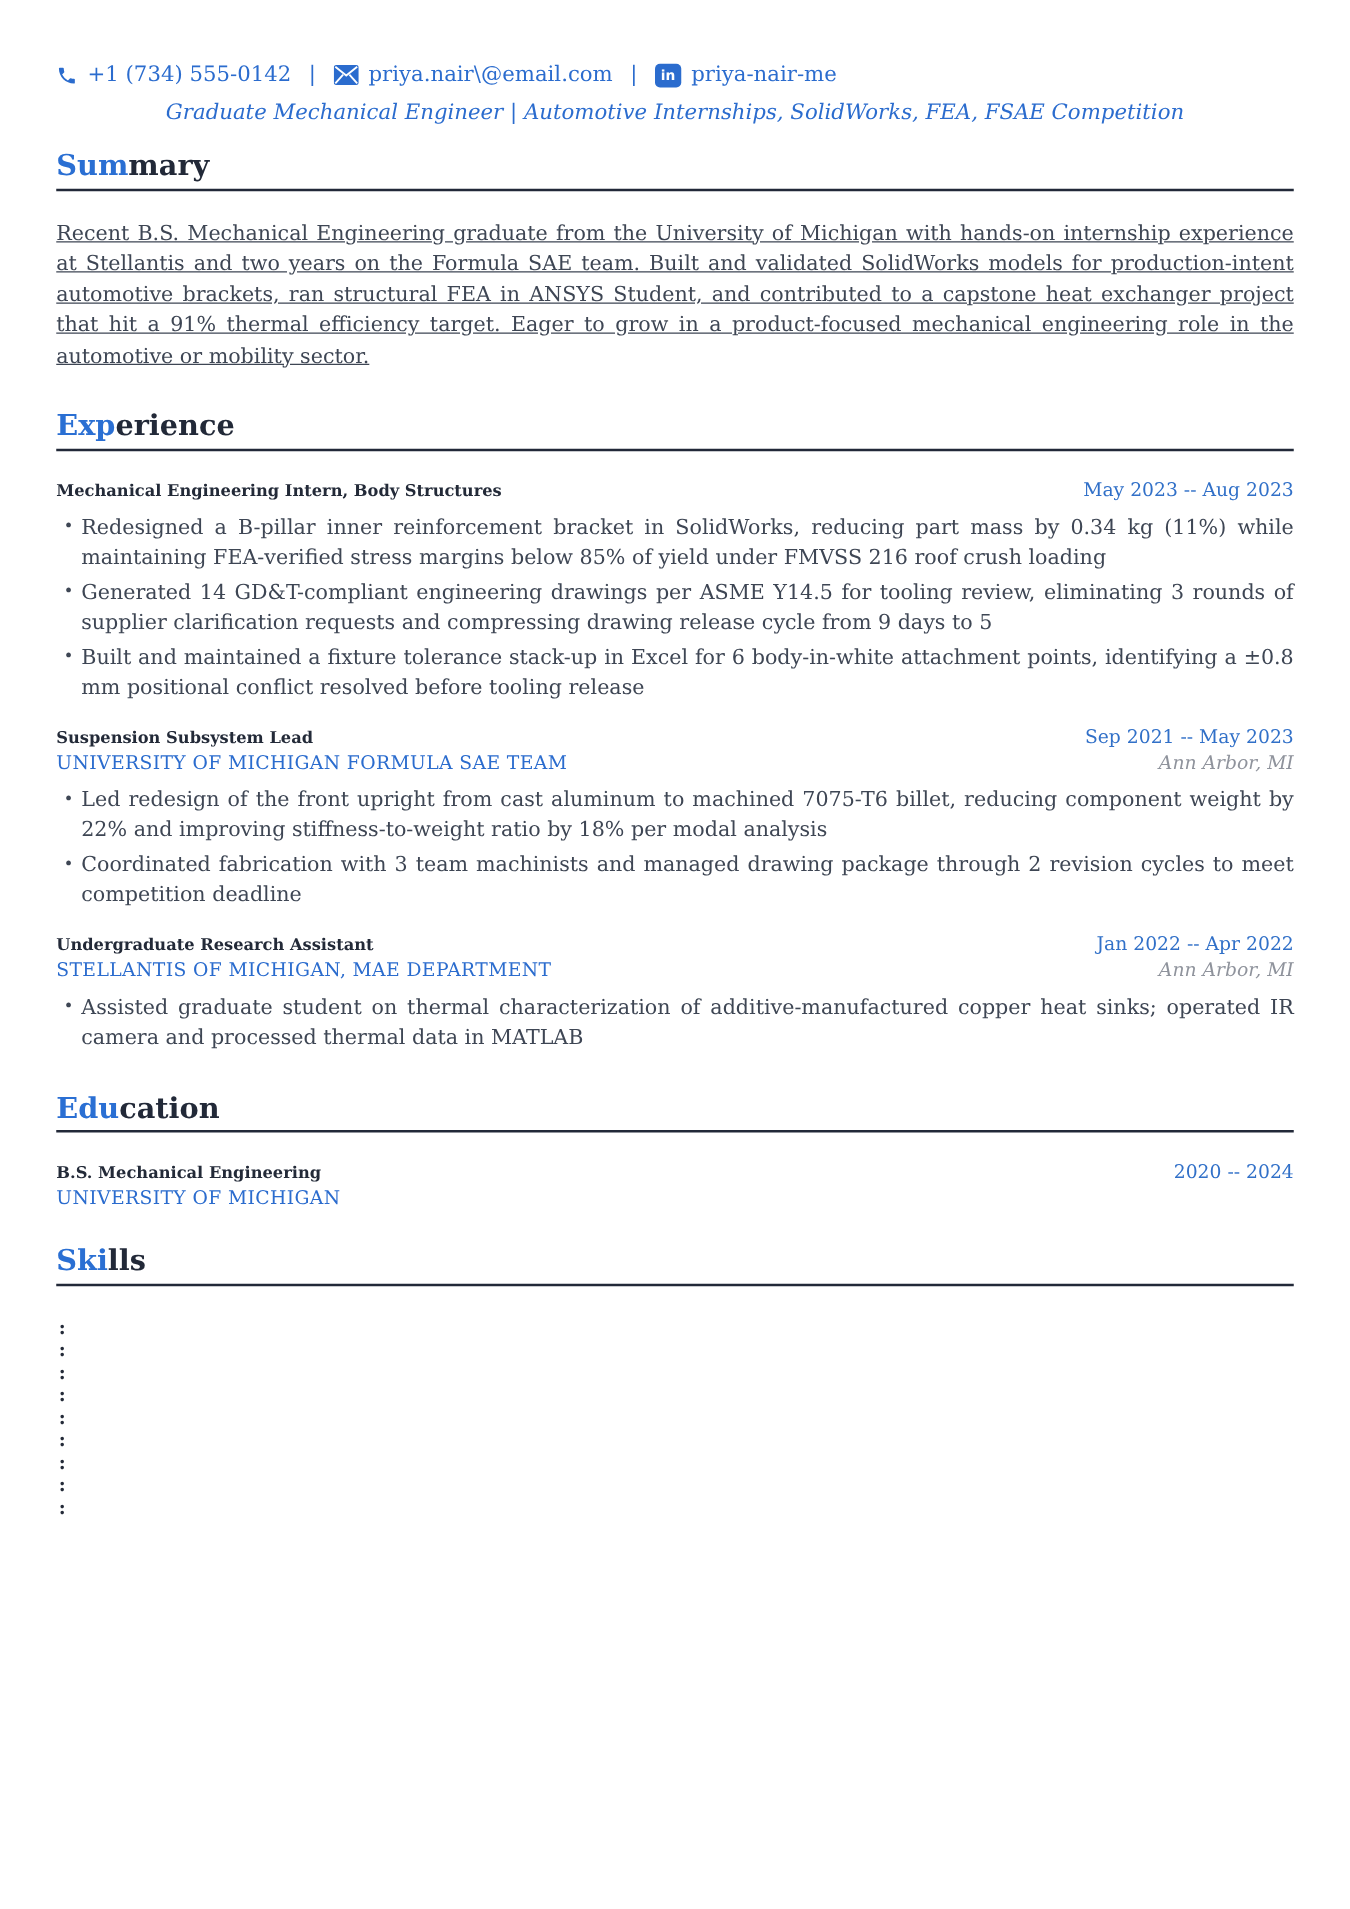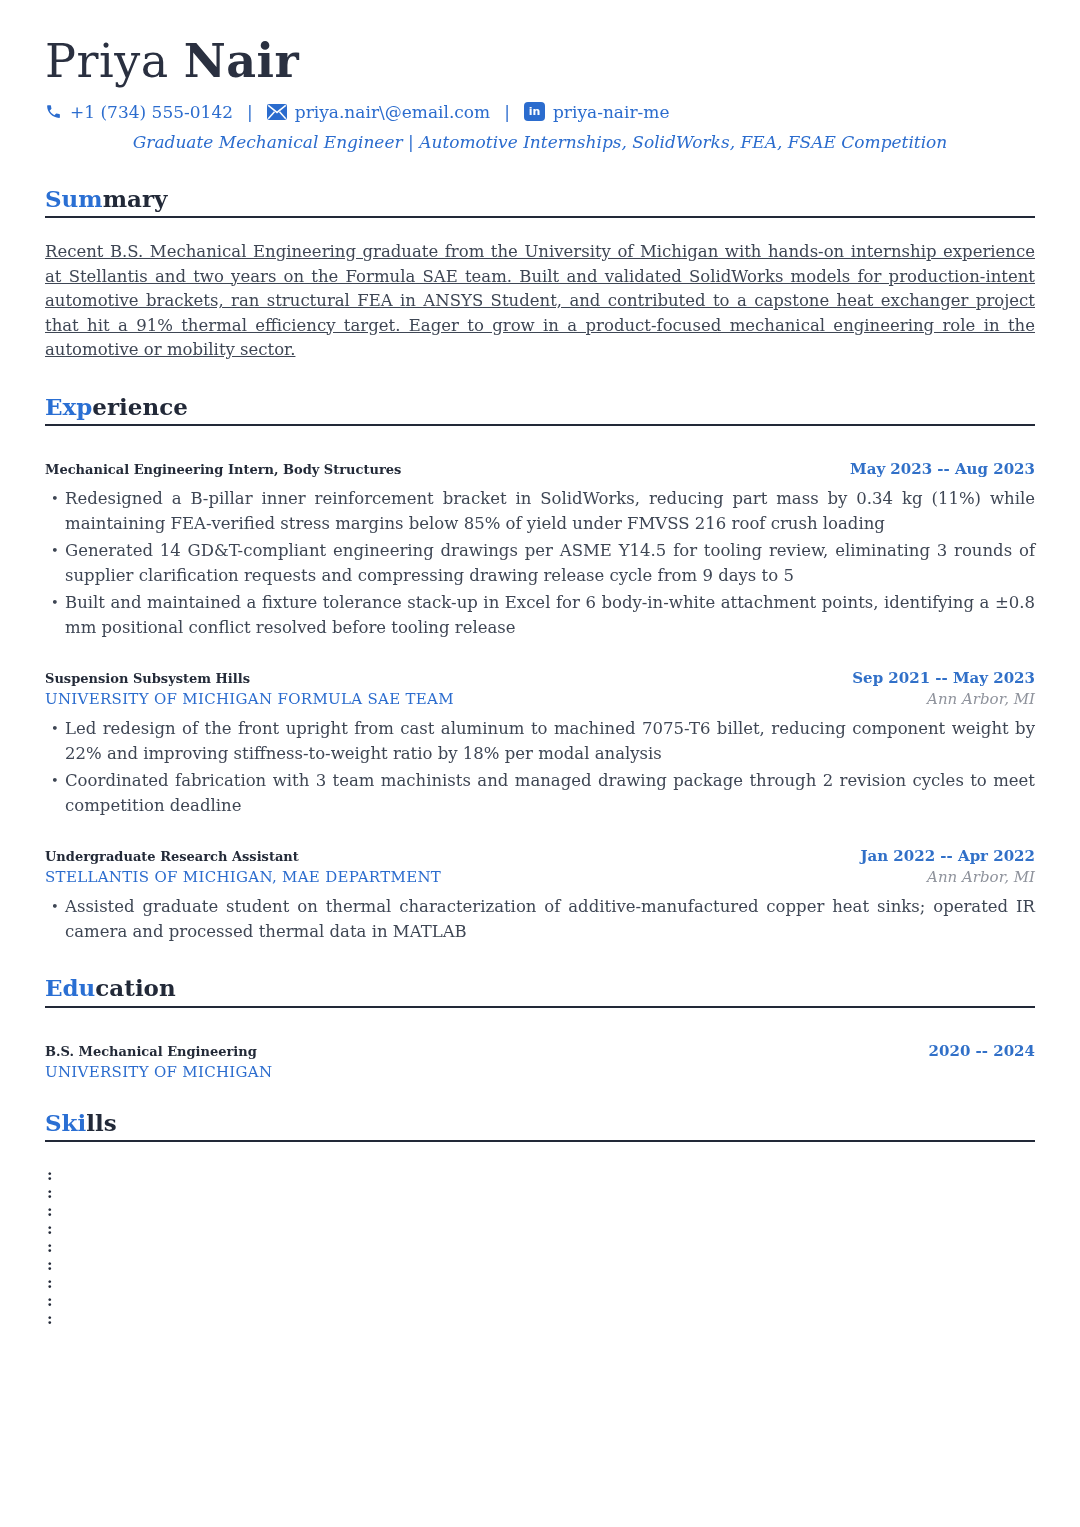--- a/index.html
+++ b/index.html
@@ -32,38 +32,38 @@
     background: #2b6cce; color: #ffffff;
     font-family: "DejaVu Sans", "Liberation Sans", sans-serif;
     font-size: 11px; font-weight: 700;
   }
 
   .tagline {
     margin-top: 10px; font-size: 17px; font-style: italic; color: #2b6cce; text-align: center;
   }
 
   
-  .section { margin-top: 33px; }
+  .section { margin-top: 19px; }
   .sec-title {
     font-size: 23px; font-weight: 700; color: #222938; line-height: 1.2;
   }
   .sec-title .acc { color: #2a6fd3; }
   .rule { border: none; border-top: 2px solid #222938; margin-top: 4px; }
 
   .summary-text {
     margin-top: 22px; font-size: 16.5px; line-height: 24.5px;
     text-align: justify; color: #3e4654; text-decoration: underline;
   }
 
   
   .entry { margin-top: 22px; }
   .entry + .entry { margin-top: 17px; }
   .row { display: flex; justify-content: space-between; align-items: baseline; }
   .job-title { font-size: 13px; font-weight: 700; color: #232a38; }
-  .dates { font-size: 15px; font-weight: 700; color: #3170c8; margin-top: 12px; }
+  .dates { font-size: 15px; font-weight: 400; color: #3170c8; }
   .company { font-size: 15px; color: #2b6cce; letter-spacing: 0.3px; margin-top: 3px; }
   .location { font-size: 15px; font-style: italic; color: #8f939c; margin-top: 3px; }
 
   ul.bullets { margin-top: 9px; list-style: none; }
   ul.bullets li {
     position: relative; padding-left: 20px;
     font-size: 16.5px; line-height: 24.5px; text-align: justify;
     color: #3e4654; margin-top: 3px;
   }
   ul.bullets li::before {
@@ -77,22 +77,20 @@
     font-size: 15px; font-weight: 700; color: #232a38;
     line-height: 18px; padding-left: 2px;
   }
 </style>
 </head>
 <body>
 
 <div class="page">
 
   <header>
-    <h1 class="name"><span>Priya</span>
-      <span class="last">Nair</span></h1>
 
     <div class="contact">
       <span class="c-item">
         <span class="icon">
           <svg width="17" height="17" viewBox="0 0 24 24" fill="#2b6cce">
             <path d="M6.62 10.79a15.05 15.05 0 0 0 6.59 6.59l2.2-2.2a1 1 0 0 1 1.02-.24c1.12.37 2.33.57 3.57.57a1 1 0 0 1 1 1V20a1 1 0 0 1-1 1C10.61 21 3 13.39 3 4a1 1 0 0 1 1-1h3.5a1 1 0 0 1 1 1c0 1.24.2 2.45.57 3.57a1 1 0 0 1-.25 1.02l-2.2 2.2z"></path>
           </svg>
         </span>
         <span>+1 (734) 555-0142</span>
       </span>
@@ -135,21 +133,21 @@
       </div>
       <ul class="bullets">
         <li>Redesigned a B-pillar inner reinforcement bracket in SolidWorks, reducing part mass by 0.34 kg (11%) while maintaining FEA-verified stress margins below 85% of yield under FMVSS 216 roof crush loading</li>
         <li>Generated 14 GD&amp;T-compliant engineering drawings per ASME Y14.5 for tooling review, eliminating 3 rounds of supplier clarification requests and compressing drawing release cycle from 9 days to 5</li>
         <li>Built and maintained a fixture tolerance stack-up in Excel for 6 body-in-white attachment points, identifying a ±0.8 mm positional conflict resolved before tooling release</li>
       </ul>
     </div>
 
     <div class="entry">
       <div class="row">
-        <span class="job-title">Suspension Subsystem Hills</span>
+        <span class="job-title">Suspension Subsystem Lead</span>
         <span class="dates">Sep 2021 -- May 2023</span>
       </div>
       <div class="row">
         <span class="company">UNIVERSITY OF MICHIGAN FORMULA SAE TEAM</span>
         <span class="location">Ann Arbor, MI</span>
       </div>
       <ul class="bullets">
         <li>Led redesign of the front upright from cast aluminum to machined 7075-T6 billet, reducing component weight by 22% and improving stiffness-to-weight ratio by 18% per modal analysis</li>
         <li>Coordinated fabrication with 3 team machinists and managed drawing package through 2 revision cycles to meet competition deadline</li>
       </ul>

